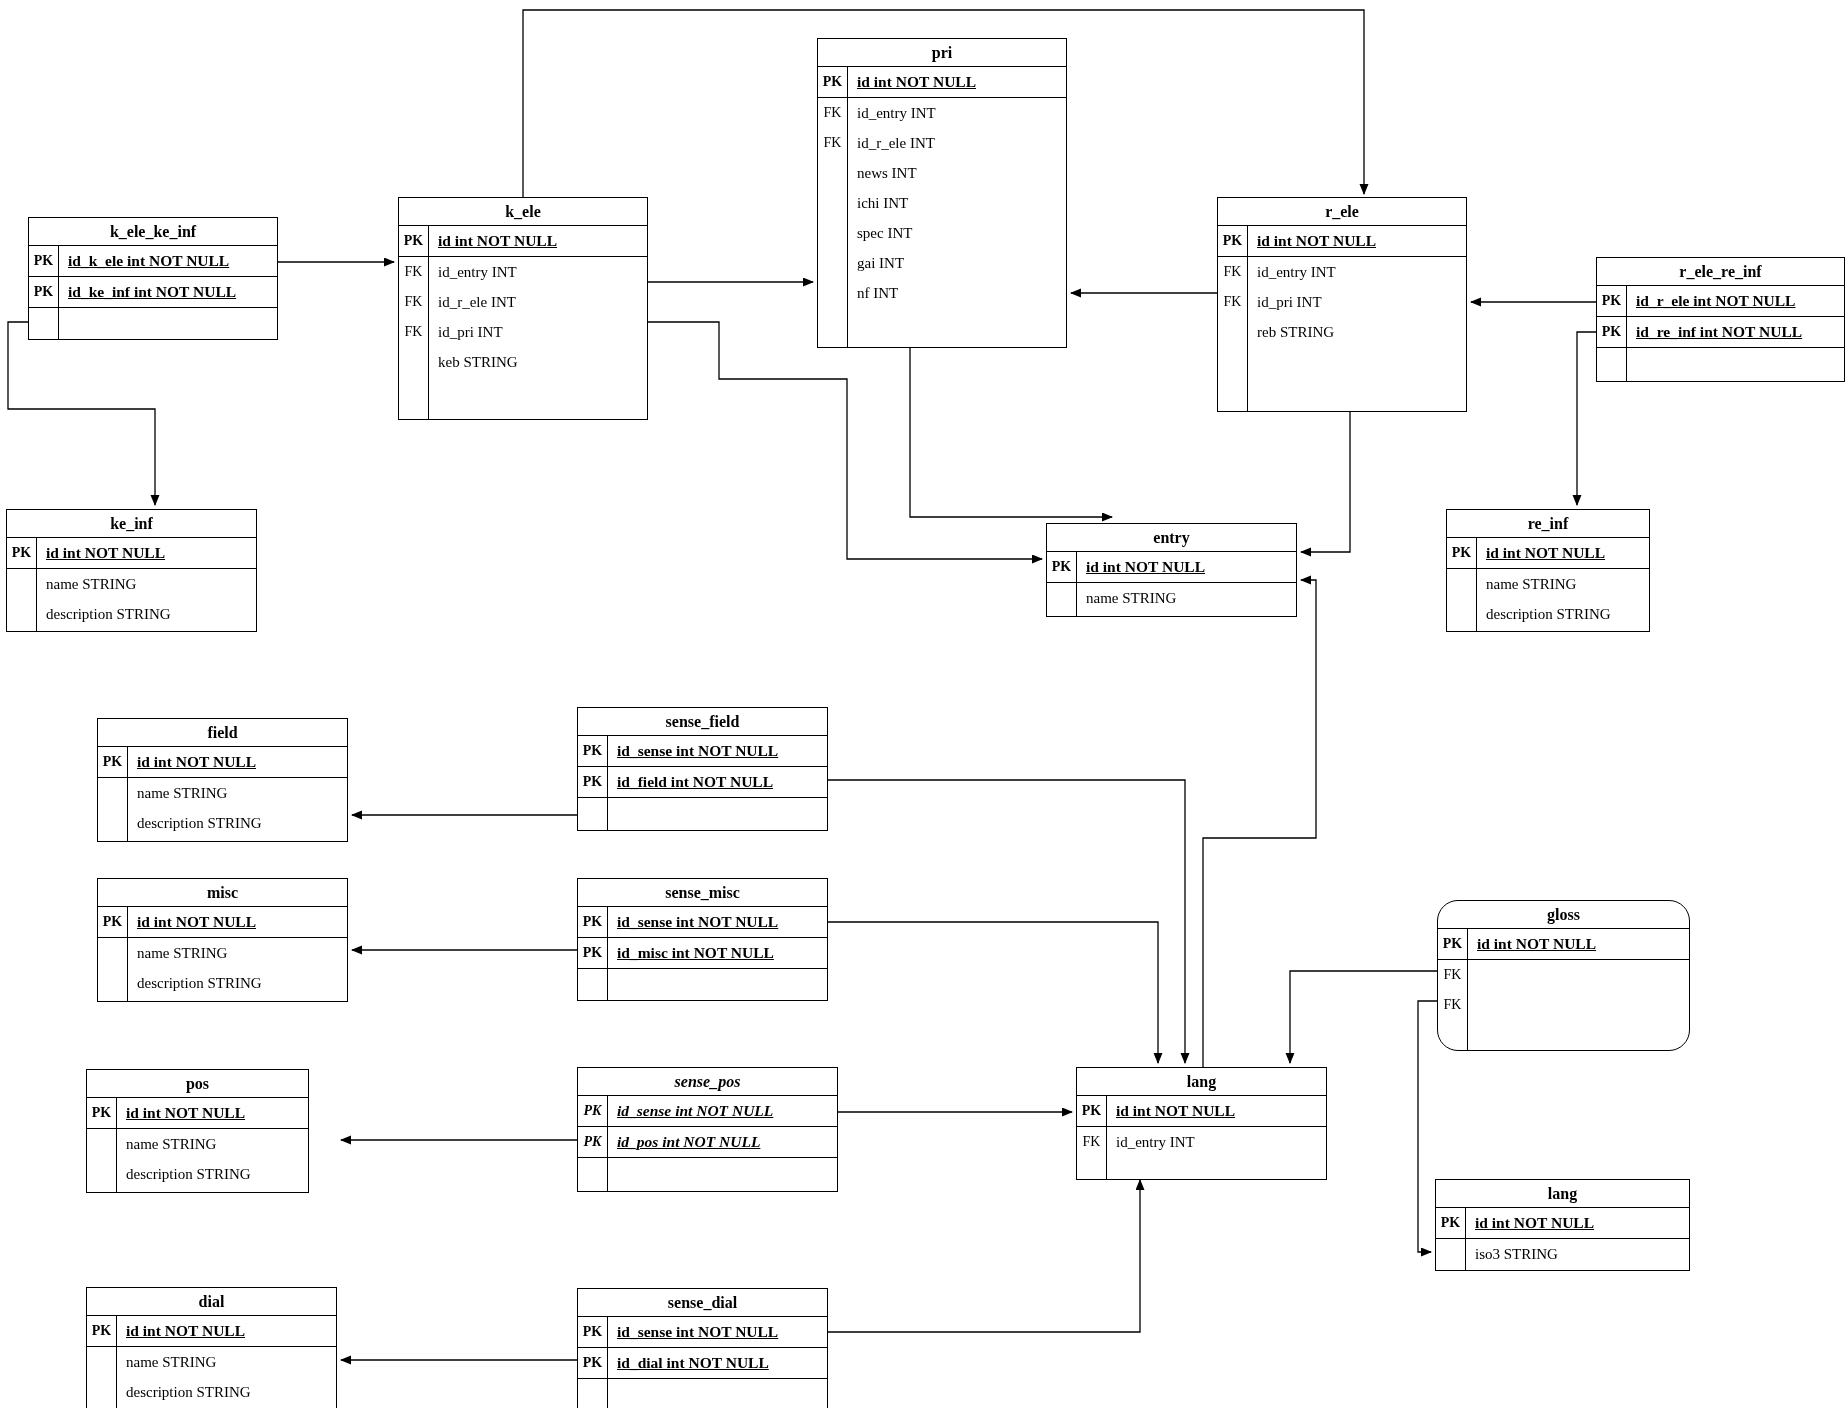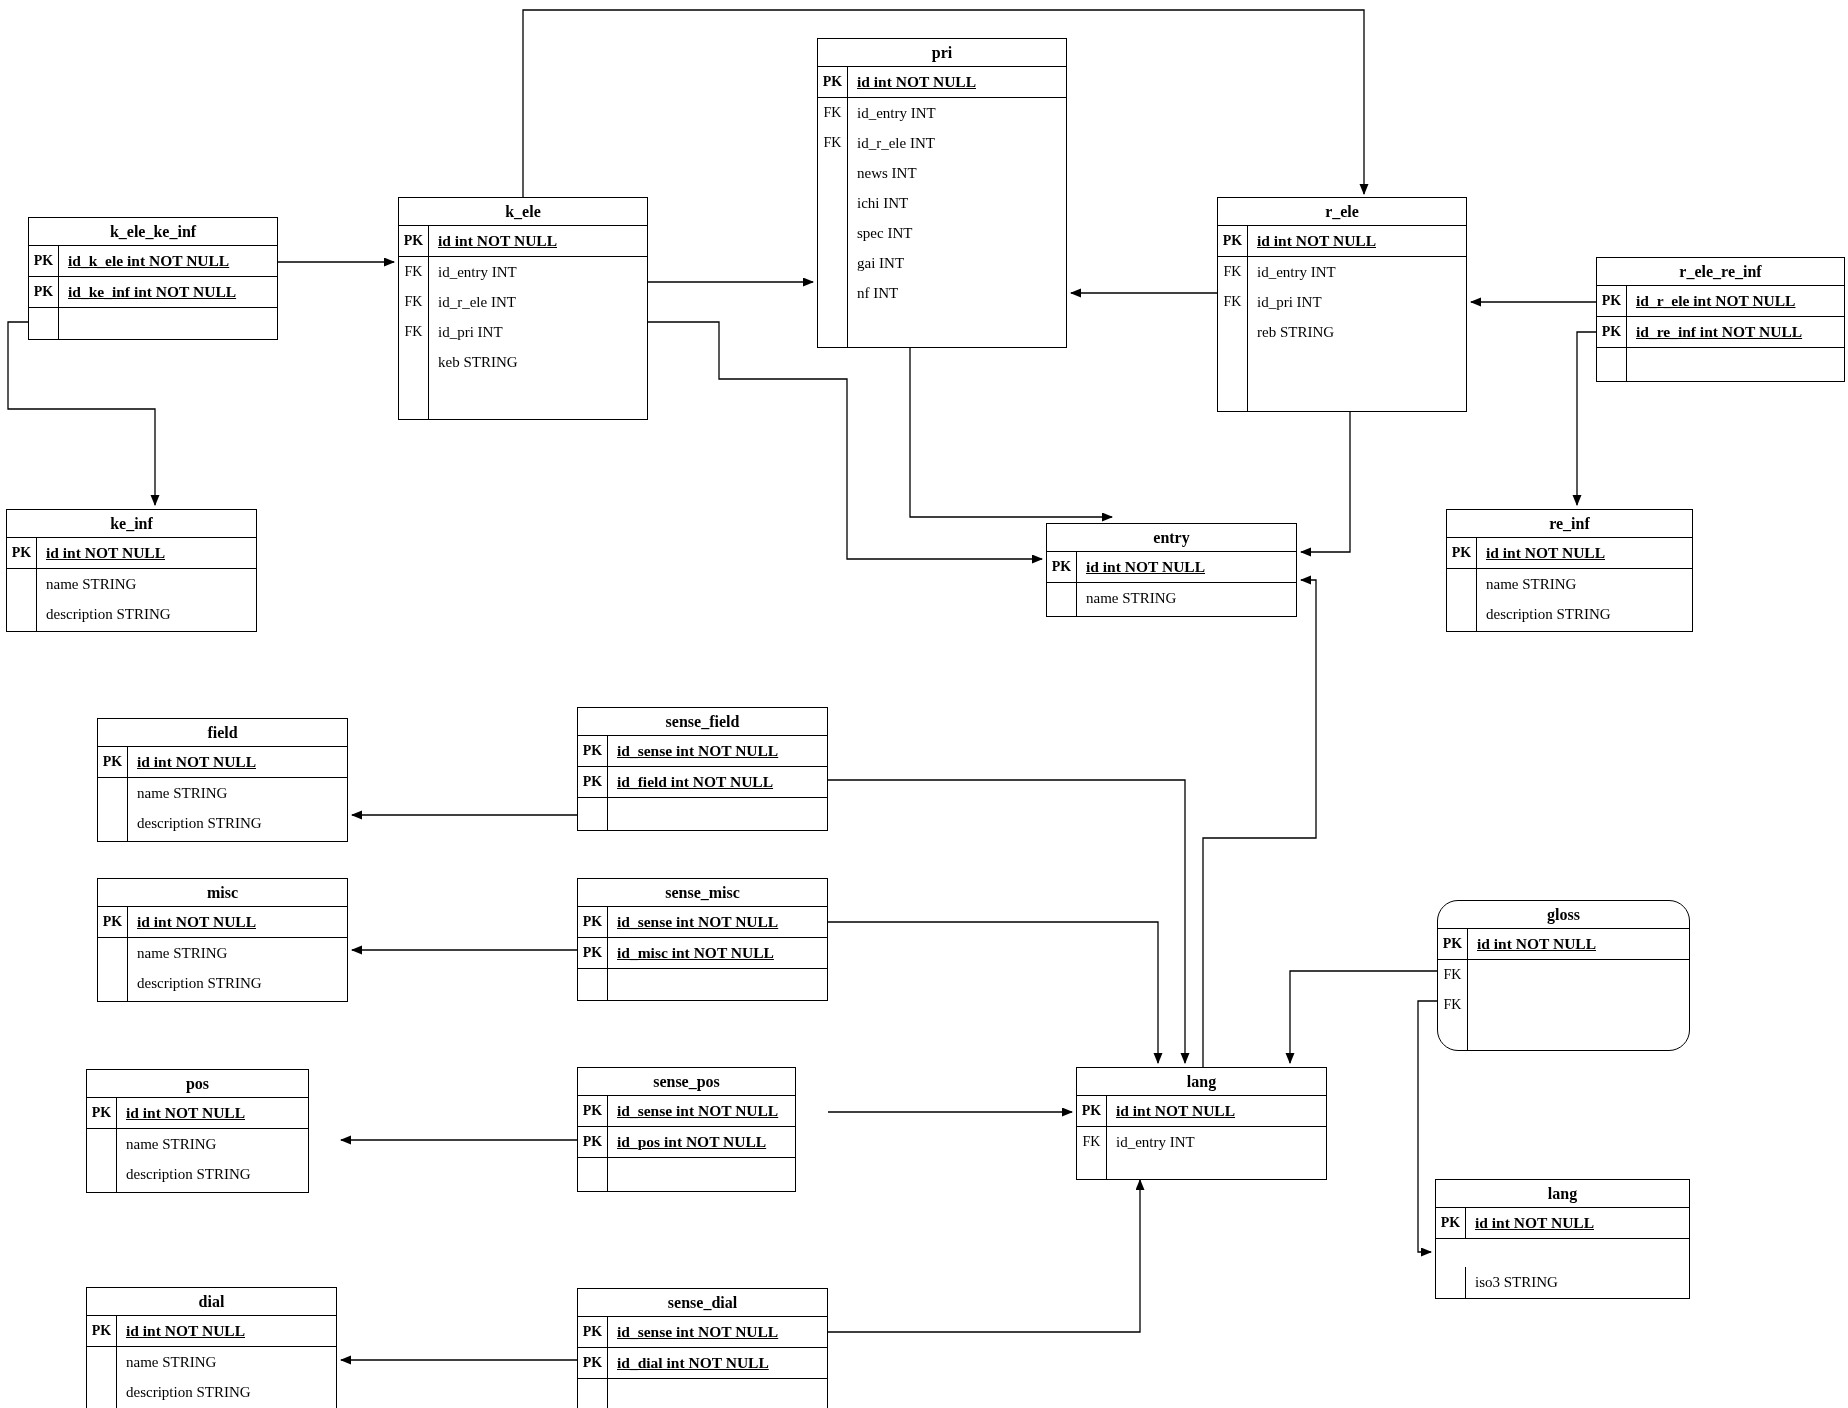--- a/index.html
+++ b/index.html
@@ -247,21 +247,21 @@
       </div>
       <div class="sec" style="min-height: 33px;">
         <div class="keycol">
           <div class="key"></div>
         </div>
         <div class="fields">
           <div class="fline">name STRING</div>
         </div>
       </div>
     </div>
-    <div class="tbl" style="left: 1446px; top: 509px; width: 247px;">
+    <div class="tbl" style="left: 1446px; top: 509px; width: 204px;">
       <div class="tbl-title">re_inf</div>
       <div class="sec" style="min-height: 28px;">
         <div class="keycol">
           <div class="key pk">PK</div>
         </div>
         <div class="fields">
           <div class="fline pk">id int NOT NULL</div>
         </div>
       </div>
       <div class="sec" style="min-height: 62px;">
@@ -395,21 +395,21 @@
         <div class="keycol">
           <div class="key"></div>
           <div class="key"></div>
         </div>
         <div class="fields">
           <div class="fline">name STRING</div>
           <div class="fline">description STRING</div>
         </div>
       </div>
     </div>
-    <div class="tbl" style="left: 577px; top: 1067px; width: 219px;">
+    <div class="tbl" style="left: 577px; top: 1067px; width: 261px; font-style: italic;">
       <div class="tbl-title">sense_pos</div>
       <div class="sec" style="min-height: 30px;">
         <div class="keycol">
           <div class="key pk">PK</div>
         </div>
         <div class="fields">
           <div class="fline pk">id_sense int NOT NULL</div>
         </div>
       </div>
       <div class="sec" style="min-height: 30px;">
@@ -447,21 +447,21 @@
     <div class="tbl" style="left: 1435px; top: 1179px; width: 255px;">
       <div class="tbl-title">lang</div>
       <div class="sec" style="min-height: 29px;">
         <div class="keycol">
           <div class="key pk">PK</div>
         </div>
         <div class="fields">
           <div class="fline pk">id int NOT NULL</div>
         </div>
       </div>
-      <div class="sec" style="min-height: 31px; margin-top: 28px;">
+      <div class="sec" style="min-height: 31px;">
         <div class="keycol">
           <div class="key"></div>
         </div>
         <div class="fields">
           <div class="fline">iso3 STRING</div>
         </div>
       </div>
     </div>
     <div class="tbl" style="left: 86px; top: 1287px; width: 251px;">
       <div class="tbl-title">dial</div>

